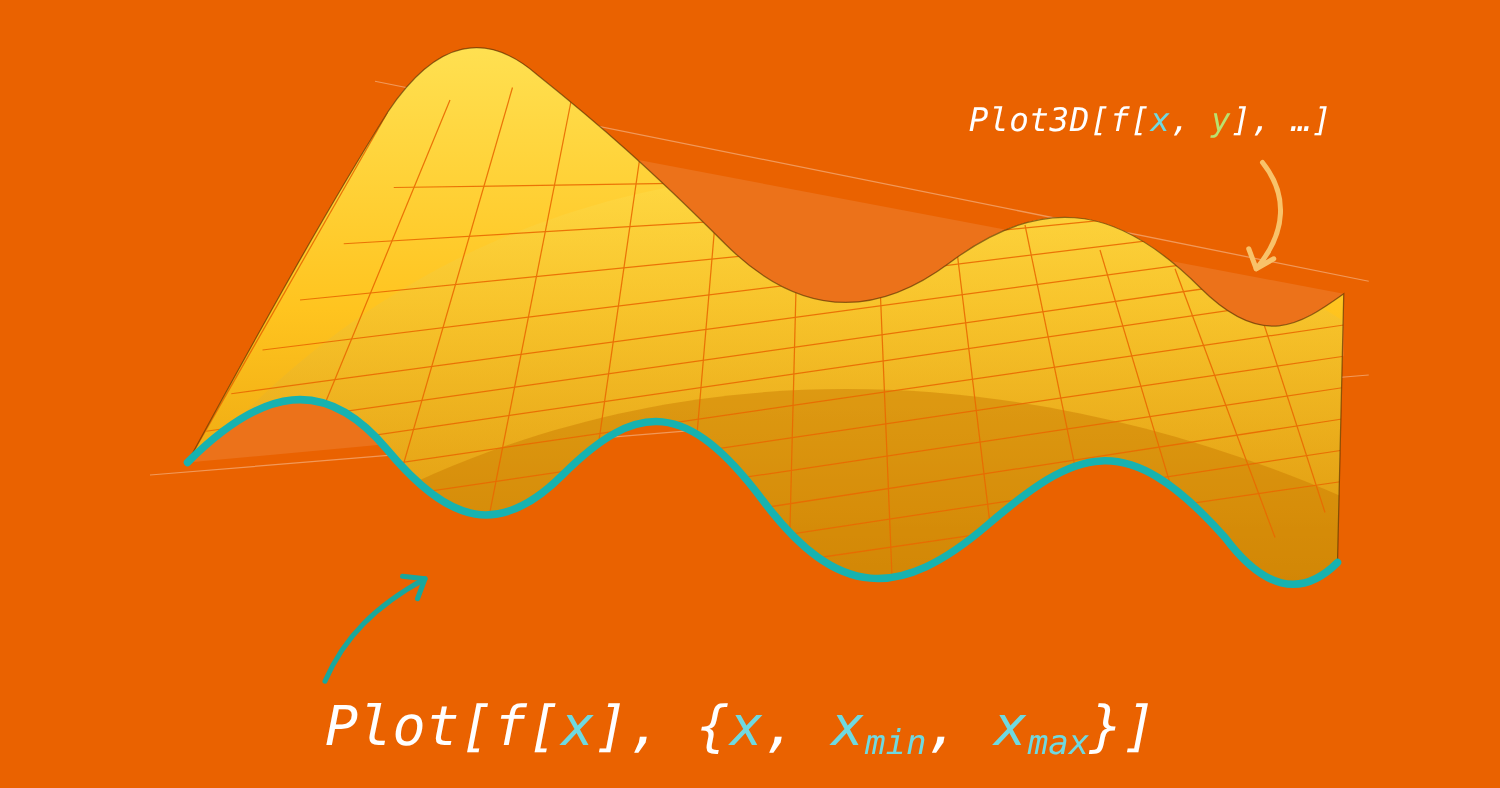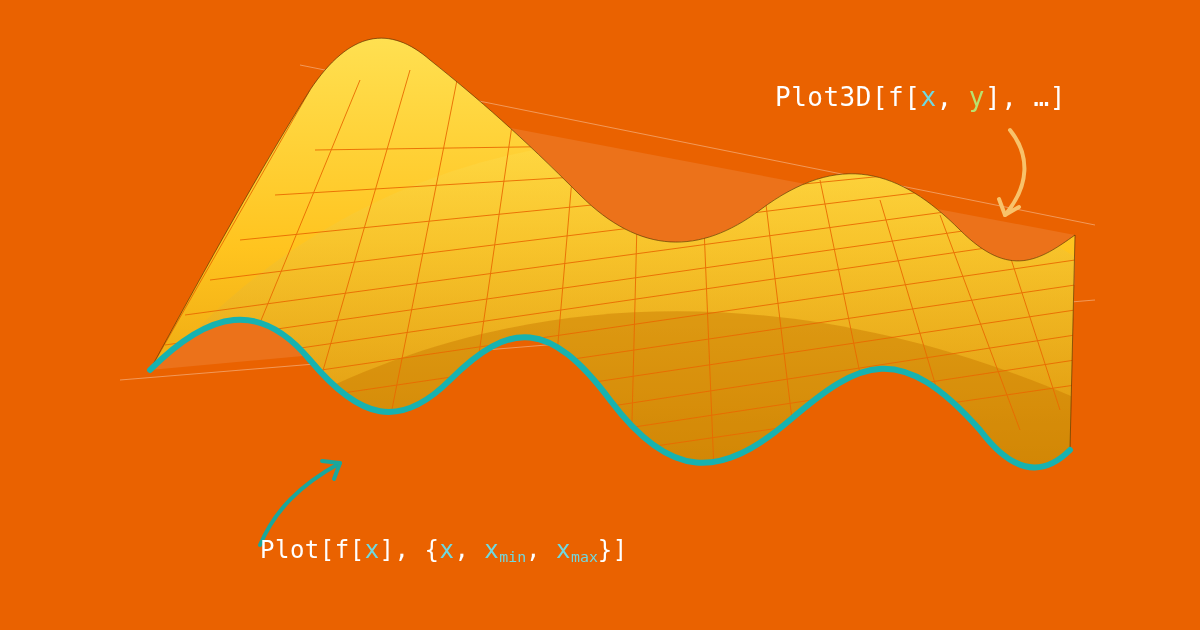--- a/index.html
+++ b/index.html
@@ -8,20 +8,21 @@
     width: 1200px;
     height: 630px;
     overflow: hidden;
     background: #ea6200;
     font-family: "Consolas", "Menlo", "Monaco", monospace;
   }
   .stage {
     position: relative;
     width: 1200px;
     height: 630px;
+    font-style: italic;
   }
   svg.surface {
     position: absolute;
     left: 0;
     top: 0;
   }
   .code-label {
     position: absolute;
     color: #ffffff;
     white-space: nowrap;
@@ -32,23 +33,23 @@
   .code-label .arg  { color: #6fd9e0; } 
   .code-label .arg2 { color: #b9e26f; } 
   .code-label .punct{ color: #ffffff; }
   .code-label .sub  { font-size: 0.62em; vertical-align: -0.25em; color:#6fd9e0; letter-spacing:0; }
   #label-top {
     top: 82px;
     left: 775px;
     font-size: 26px;
   }
   #label-bottom {
-    top: 536px;
+    top: 556px;
     left: 260px;
-    font-size: 24px;
+    font-size: 44px;
   }
   
   .arrow path {
     fill: none;
     stroke-linecap: round;
   }
 </style>
 </head>
 <body>
 

